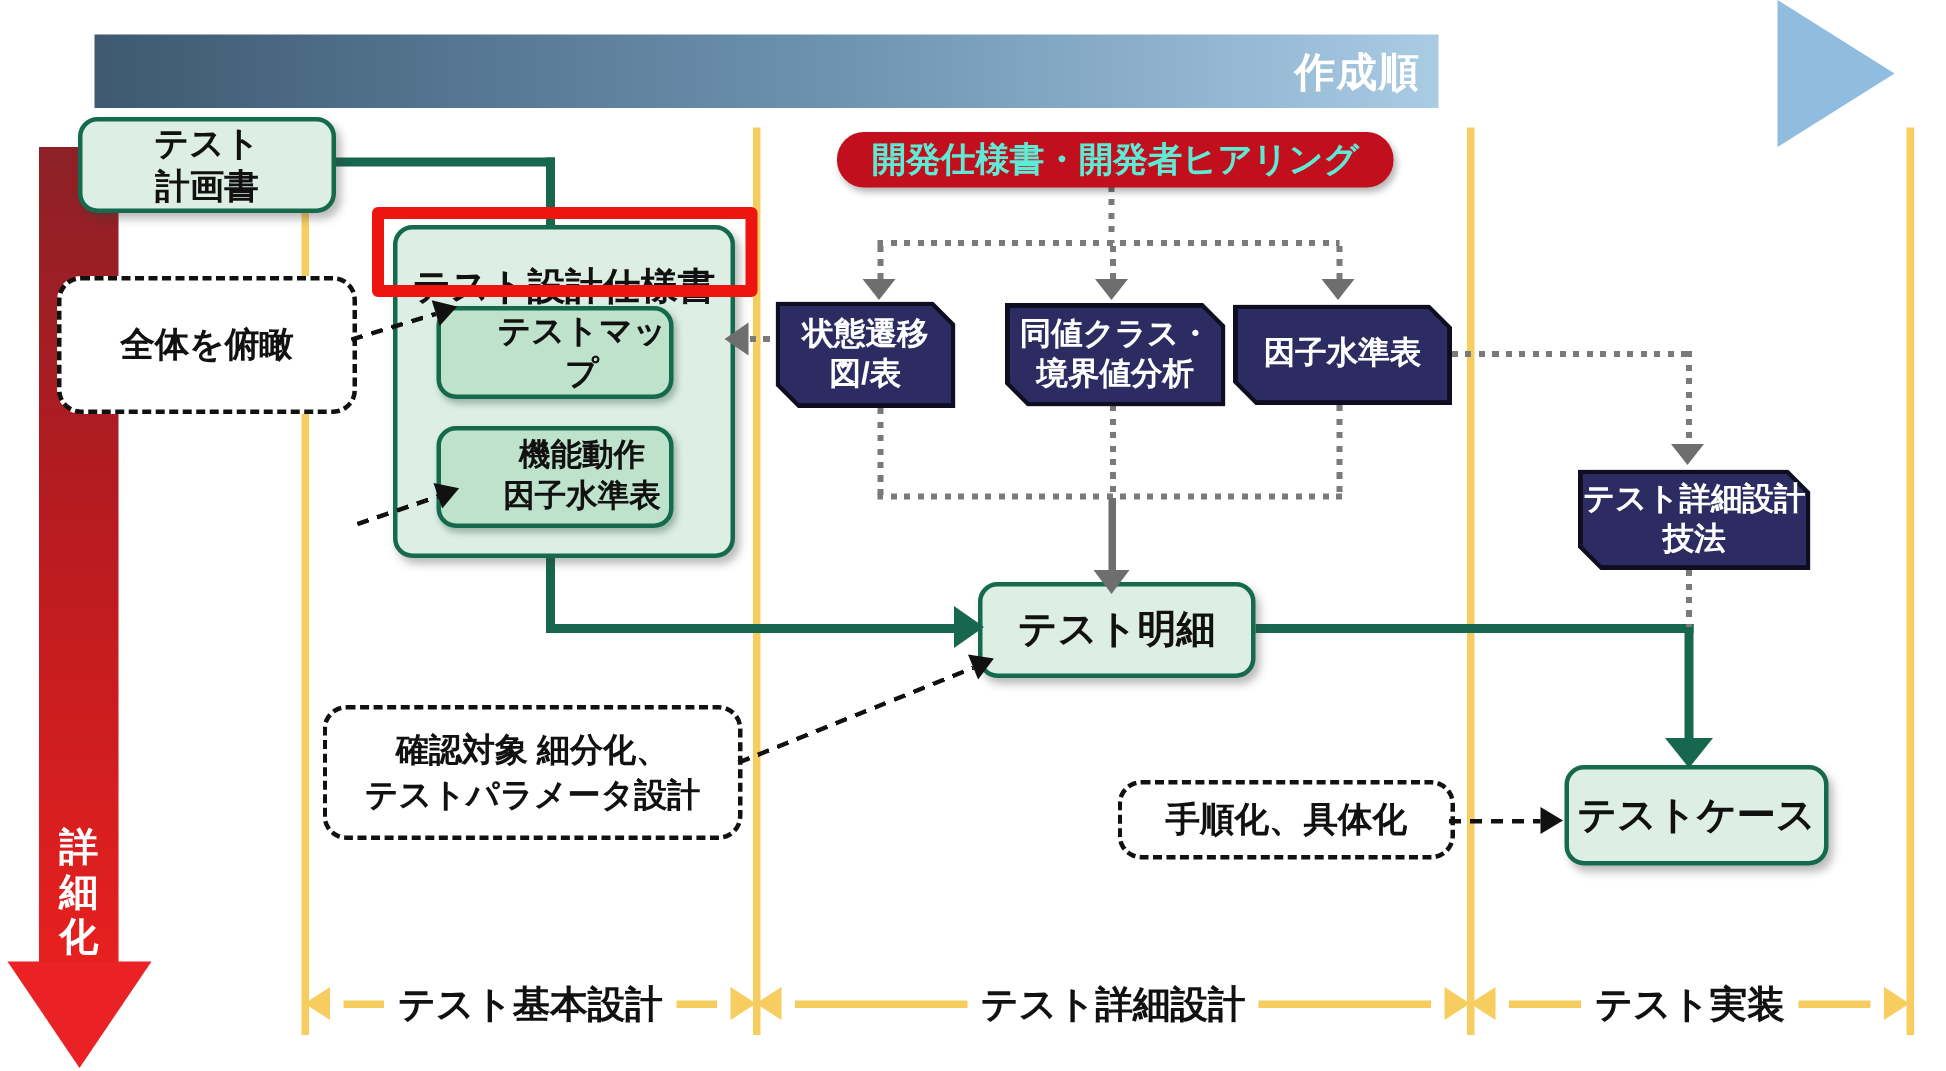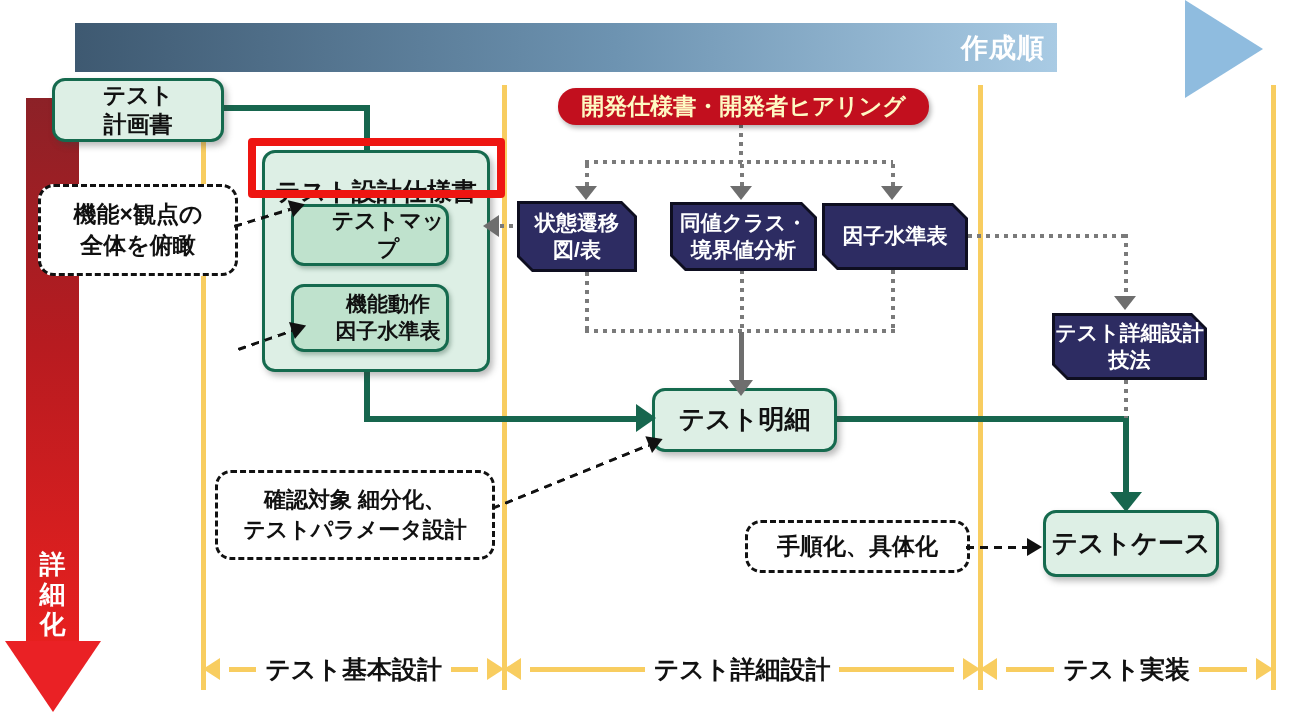--- a/index.html
+++ b/index.html
@@ -1,21 +1,21 @@
 <!DOCTYPE html>
 <html><head>
 <meta charset="utf-8">
 <style>
   * { margin:0; padding:0; box-sizing:border-box; }
   html,body { background:#fff; }
   body { font-family:"Liberation Sans","DejaVu Sans",sans-serif; color:#111; }
   .canvas { position:relative; width:1297px; height:714px; background:#fff; overflow:hidden; }
 
   
-  .top-arrow-body { position:absolute; left:75px; top:23px; width:982px; height:49px; z-index:1;
+  .top-arrow-body { position:absolute; left:63px; top:23px; width:896px; height:49px; z-index:1;
     background:linear-gradient(90deg,#3e5971 0%,#6d93b1 55%,#a9cbe4 100%); }
   .top-arrow-head { position:absolute; left:1185px; top:0; width:0; height:0; z-index:1;
     border-top:49px solid transparent; border-bottom:49px solid transparent; border-left:78px solid #8fbcdf; }
   .top-arrow-label { position:absolute; right:12px; top:50%; transform:translateY(-50%);
     color:#fff; font-weight:bold; font-size:27px; letter-spacing:1px; white-space:nowrap; }
 
   .left-arrow-body { position:absolute; left:26px; top:98px; width:53px; height:545px; z-index:1;
     background:linear-gradient(180deg,#8c2127 0%,#b71b20 45%,#e7201f 100%); }
   .left-arrow-head { position:absolute; left:5px; top:641px; width:0; height:0; z-index:1;
     border-left:48px solid transparent; border-right:48px solid transparent; border-top:71px solid #ea2125; }
@@ -32,21 +32,21 @@
 
   
   .mint { position:absolute; background:#ddefe5; border:3.5px solid #156a4e; border-radius:13px;
     box-shadow:3px 4px 6px rgba(60,60,60,.35); display:flex; align-items:center; justify-content:center;
     text-align:center; font-weight:bold; z-index:3; line-height:1.28; }
   .mint-inner { background:#bfe2cd; box-shadow:2px 3px 4px rgba(40,80,60,.35);padding-left:36px; }
   .container-box { align-items:flex-start; }
   .container-title { width:100%; margin-top:22px; font-size:25px; font-weight:bold; text-align:center; }
   .redframe { position:absolute; left:248px; top:138px; width:257px; height:60px;
     border:8px solid #ee1511; border-radius:4px; z-index:7; }
-  .redbox { position:absolute; left:558px; top:88px; width:371px; height:37px; background:#c20f1e; color:#fef9c3;
+  .redbox { position:absolute; left:558px; top:88px; width:371px; height:37px; background:#c20f1e; color:#5eead4;
     border-radius:18px; display:flex; align-items:center; justify-content:center; font-weight:bold; font-size:23px;
     box-shadow:2px 3px 5px rgba(0,0,0,.3); z-index:3; white-space:nowrap; }
   .navy { position:absolute; background:#0e0e20; display:flex; align-items:center; justify-content:center;
     z-index:3; clip-path:polygon(0 0, calc(100% - 15px) 0, 100% 15px, 100% 100%, 15px 100%, 0 calc(100% - 15px));
     filter:drop-shadow(3px 4px 4px rgba(0,0,0,.35)); }
   .navy .fill { position:absolute; inset:3px; background:#2d2c62;
     clip-path:polygon(0 0, calc(100% - 13px) 0, 100% 13px, 100% 100%, 13px 100%, 0 calc(100% - 13px)); }
   .navy .txt { position:relative; color:#fff; font-weight:bold; font-size:21px; line-height:1.25; text-align:center; }
   .txt span, .mint .txt span { display:block; }
 
@@ -202,21 +202,20 @@
   </div>
 
   <div class="mint" style="left:652px;top:388px;width:185px;height:64px;font-size:26px">
     <span>テスト明細</span>
   </div>
   <div class="mint" style="left:1043px;top:510px;width:176px;height:67px;font-size:26px">
     <span>テストケース</span>
   </div>
 
   <div class="note" style="left:38px;top:184px;width:200px;height:92px;font-size:23px">
-    <span>機能×観点の</span>
     <span>全体を俯瞰</span>
   </div>
   <div class="note" style="left:215px;top:470px;width:280px;height:90px;font-size:22px">
     <span>確認対象 細分化、</span>
     <span>テストパラメータ設計</span>
   </div>
   <div class="note" style="left:745px;top:520px;width:225px;height:53px;font-size:23px">
     <span>手順化、具体化</span>
   </div>
 

